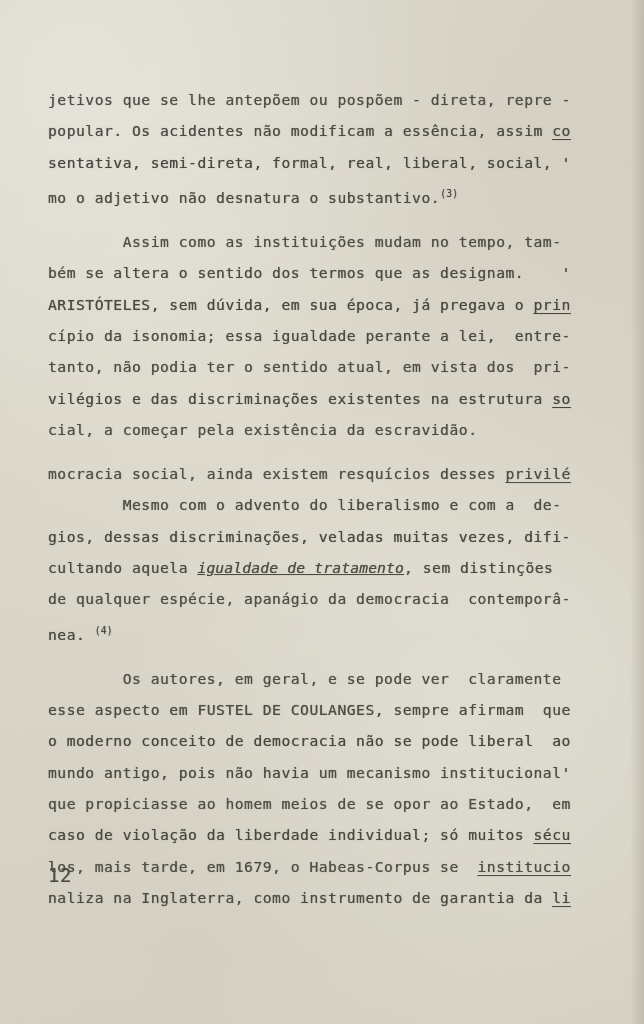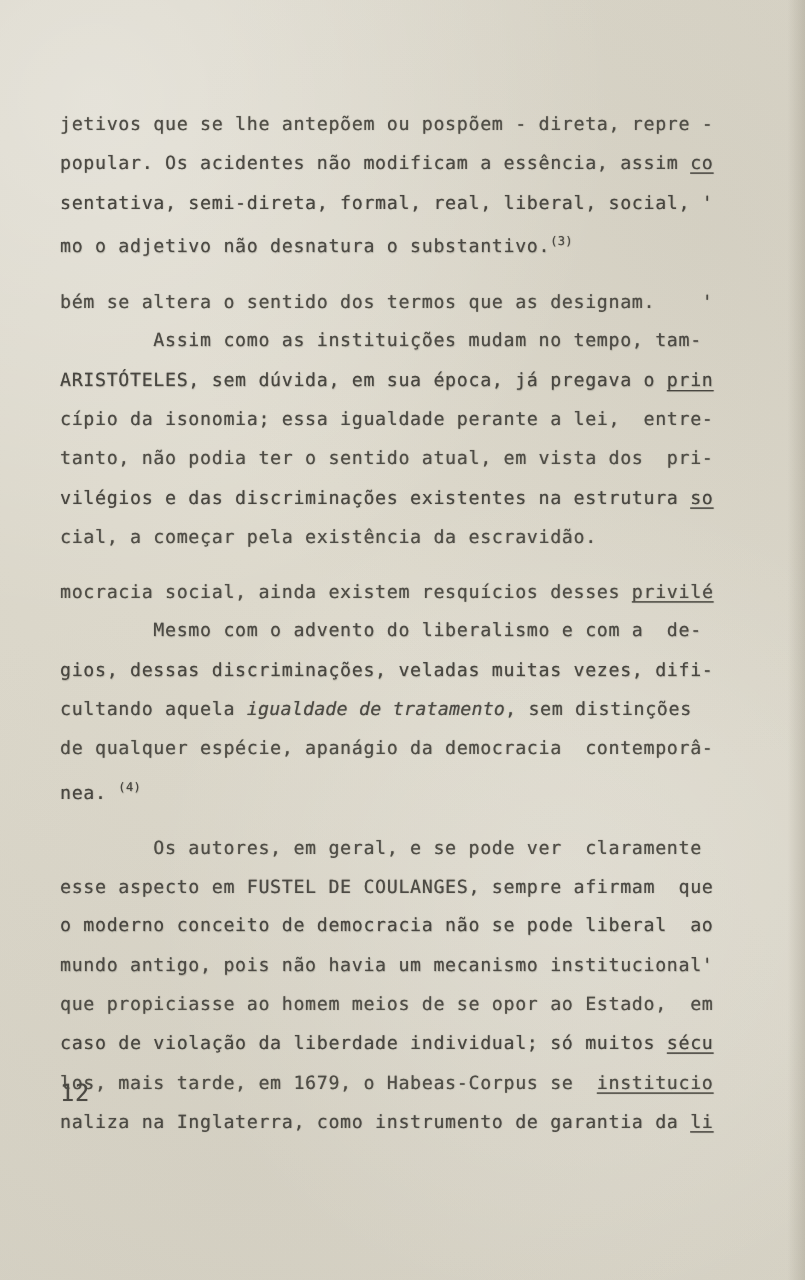--- a/index.html
+++ b/index.html
@@ -67,21 +67,21 @@
     letter-spacing: 0.55px;
     color: #4c4a44;
     text-shadow:
       0 0 0.7px rgba(76,74,68,.55),
       0.4px 0.25px 0.9px rgba(90,86,76,.30);
   }
   
   .line:nth-child(odd)  { color: #4f4d46; }
   .line:nth-child(3n)   { color: #484640; }
 
-  .ital { font-style: italic; letter-spacing: 0.2px; }
+  .ital { font-style: italic; letter-spacing: 0.2px; text-decoration: underline; }
   .und  { text-decoration: underline; text-underline-offset: 2.5px; }
   .sup  {
     font-size: 9.6px;
     vertical-align: super;
     letter-spacing: 0.3px;
   }
 
   
   #folio {
     position: absolute;
@@ -99,22 +99,22 @@
 <div id="page">
 
   <div id="textblock">
       <div class="para">
         <span class="line">jetivos que se lhe antepõem ou pospõem - direta, repre -</span>
         <span class="line">popular. Os acidentes não modificam a essência, assim <span class="und">co</span></span>
         <span class="line">sentativa, semi-direta, formal, real, liberal, social, '</span>
         <span class="line">mo o adjetivo não desnatura o substantivo.<span class="sup">(3)</span></span>
       </div>
       <div class="para">
+        <span class="line">        Assim como as instituições mudam no tempo, tam-</span>
         <span class="line">bém se altera o sentido dos termos que as designam.    '</span>
-        <span class="line">        Assim como as instituições mudam no tempo, tam-</span>
         <span class="line">ARISTÓTELES, sem dúvida, em sua época, já pregava o <span class="und">prin</span></span>
         <span class="line">cípio da isonomia; essa igualdade perante a lei,  entre-</span>
         <span class="line">tanto, não podia ter o sentido atual, em vista dos  pri-</span>
         <span class="line">vilégios e das discriminações existentes na estrutura <span class="und">so</span></span>
         <span class="line">cial, a começar pela existência da escravidão.</span>
       </div>
       <div class="para">
         <span class="line">mocracia social, ainda existem resquícios desses <span class="und">privilé</span></span>
         <span class="line">        Mesmo com o advento do liberalismo e com a  de-</span>
         <span class="line">gios, dessas discriminações, veladas muitas vezes, difi-</span>

